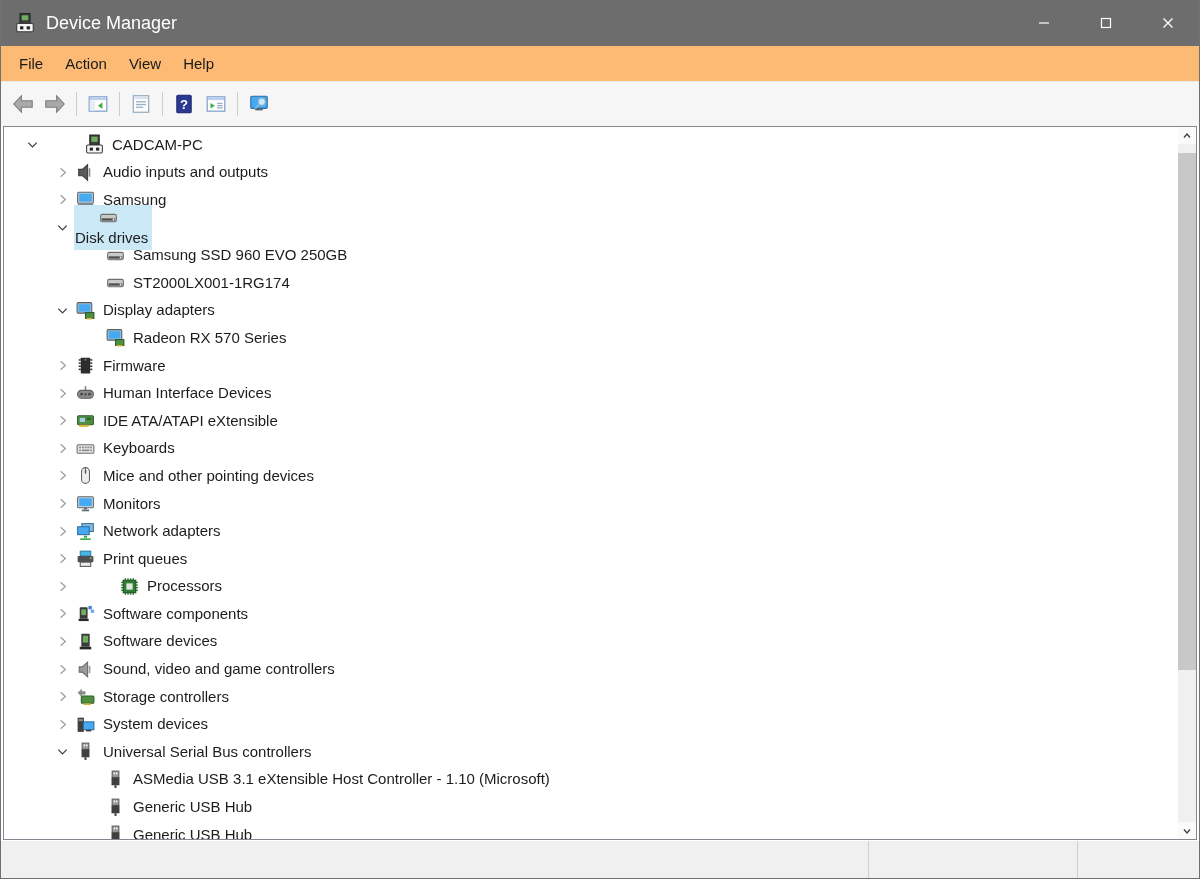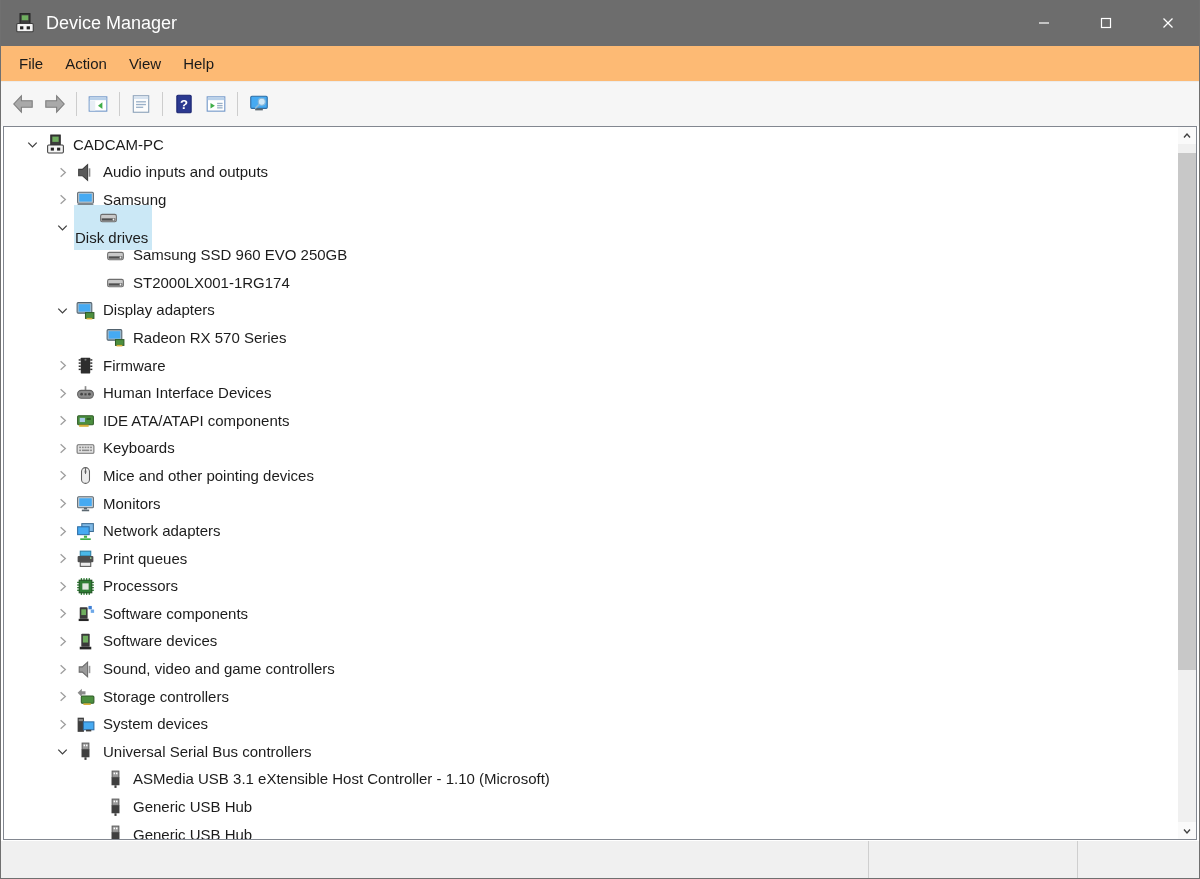--- a/index.html
+++ b/index.html
@@ -172,21 +172,21 @@
             <rect x="6.5" y="14" width="7" height="1.8" fill="#5b6770"></rect>
             <circle cx="12.5" cy="8" r="3.2" fill="#cfe8f8" stroke="#8ab8d8"></circle>
             <line x1="10.2" y1="10.4" x2="6.5" y2="14" stroke="#8ab8d8" stroke-width="1.6"></line>
           </svg>
         </span>
       </div>
     </div>
 
   <div class="content">
     <div class="tree" id="tree">
-        <div class="row" style="padding-left: 16px;">
+        <div class="row" style="padding-left: 16px; gap: 39px;">
           <span class="expander">
             <span class="ic">
               <svg viewBox="0 0 16 16">
                 <path d="M3.5 6 L8 10.5 L12.5 6" fill="none" stroke="#404040" stroke-width="1.4"></path>
               </svg>
             </span>
           </span>
           <span class="hl">
             <span class="dicon">
               <svg viewBox="0 0 20 20">
@@ -373,21 +373,21 @@
           </span>
           <span class="hl">
             <span class="dicon">
               <svg viewBox="0 0 20 20">
                 <rect x="2.5" y="5.5" width="15" height="8.5" rx="1" fill="#4c8f3f" stroke="#2f5c27"></rect>
                 <rect x="4.5" y="7.5" width="5" height="4" fill="#a6c9e8"></rect>
                 <rect x="11" y="7.5" width="4" height="2" fill="#2f5c27"></rect>
                 <rect x="4" y="14" width="9" height="2" fill="#d8b13a"></rect>
               </svg>
             </span>
-            <span class="lbl">IDE ATA/ATAPI components</span>
+            <span class="lbl">IDE ATA/ATAPI eXtensible</span>
           </span>
         </div>
         <div class="row" style="padding-left: 46px;">
           <span class="expander">
             <span class="ic">
               <svg viewBox="0 0 16 16">
                 <path d="M6 3.5 L11 8 L6 12.5" fill="none" stroke="#9f9f9f" stroke-width="1.4"></path>
               </svg>
             </span>
           </span>
@@ -482,21 +482,21 @@
               <svg viewBox="0 0 20 20">
                 <rect x="5" y="3" width="10" height="4.5" fill="#49b8e8" stroke="#2d7da3"></rect>
                 <rect x="2.5" y="7.5" width="15" height="6" rx="1" fill="#4f4f4f"></rect>
                 <rect x="5" y="13.5" width="10" height="4" fill="#ececec" stroke="#555555"></rect>
                 <circle cx="15" cy="9.5" r="0.8" fill="#9be29b"></circle>
               </svg>
             </span>
             <span class="lbl">Print queues</span>
           </span>
         </div>
-        <div class="row" style="padding-left: 46px;">
+        <div class="row" style="padding-left: 46px; gap: 44px;">
           <span class="expander">
             <span class="ic">
               <svg viewBox="0 0 16 16">
                 <path d="M6 3.5 L11 8 L6 12.5" fill="none" stroke="#9f9f9f" stroke-width="1.4"></path>
               </svg>
             </span>
           </span>
           <span class="hl">
             <span class="dicon">
               <svg viewBox="0 0 20 20">

